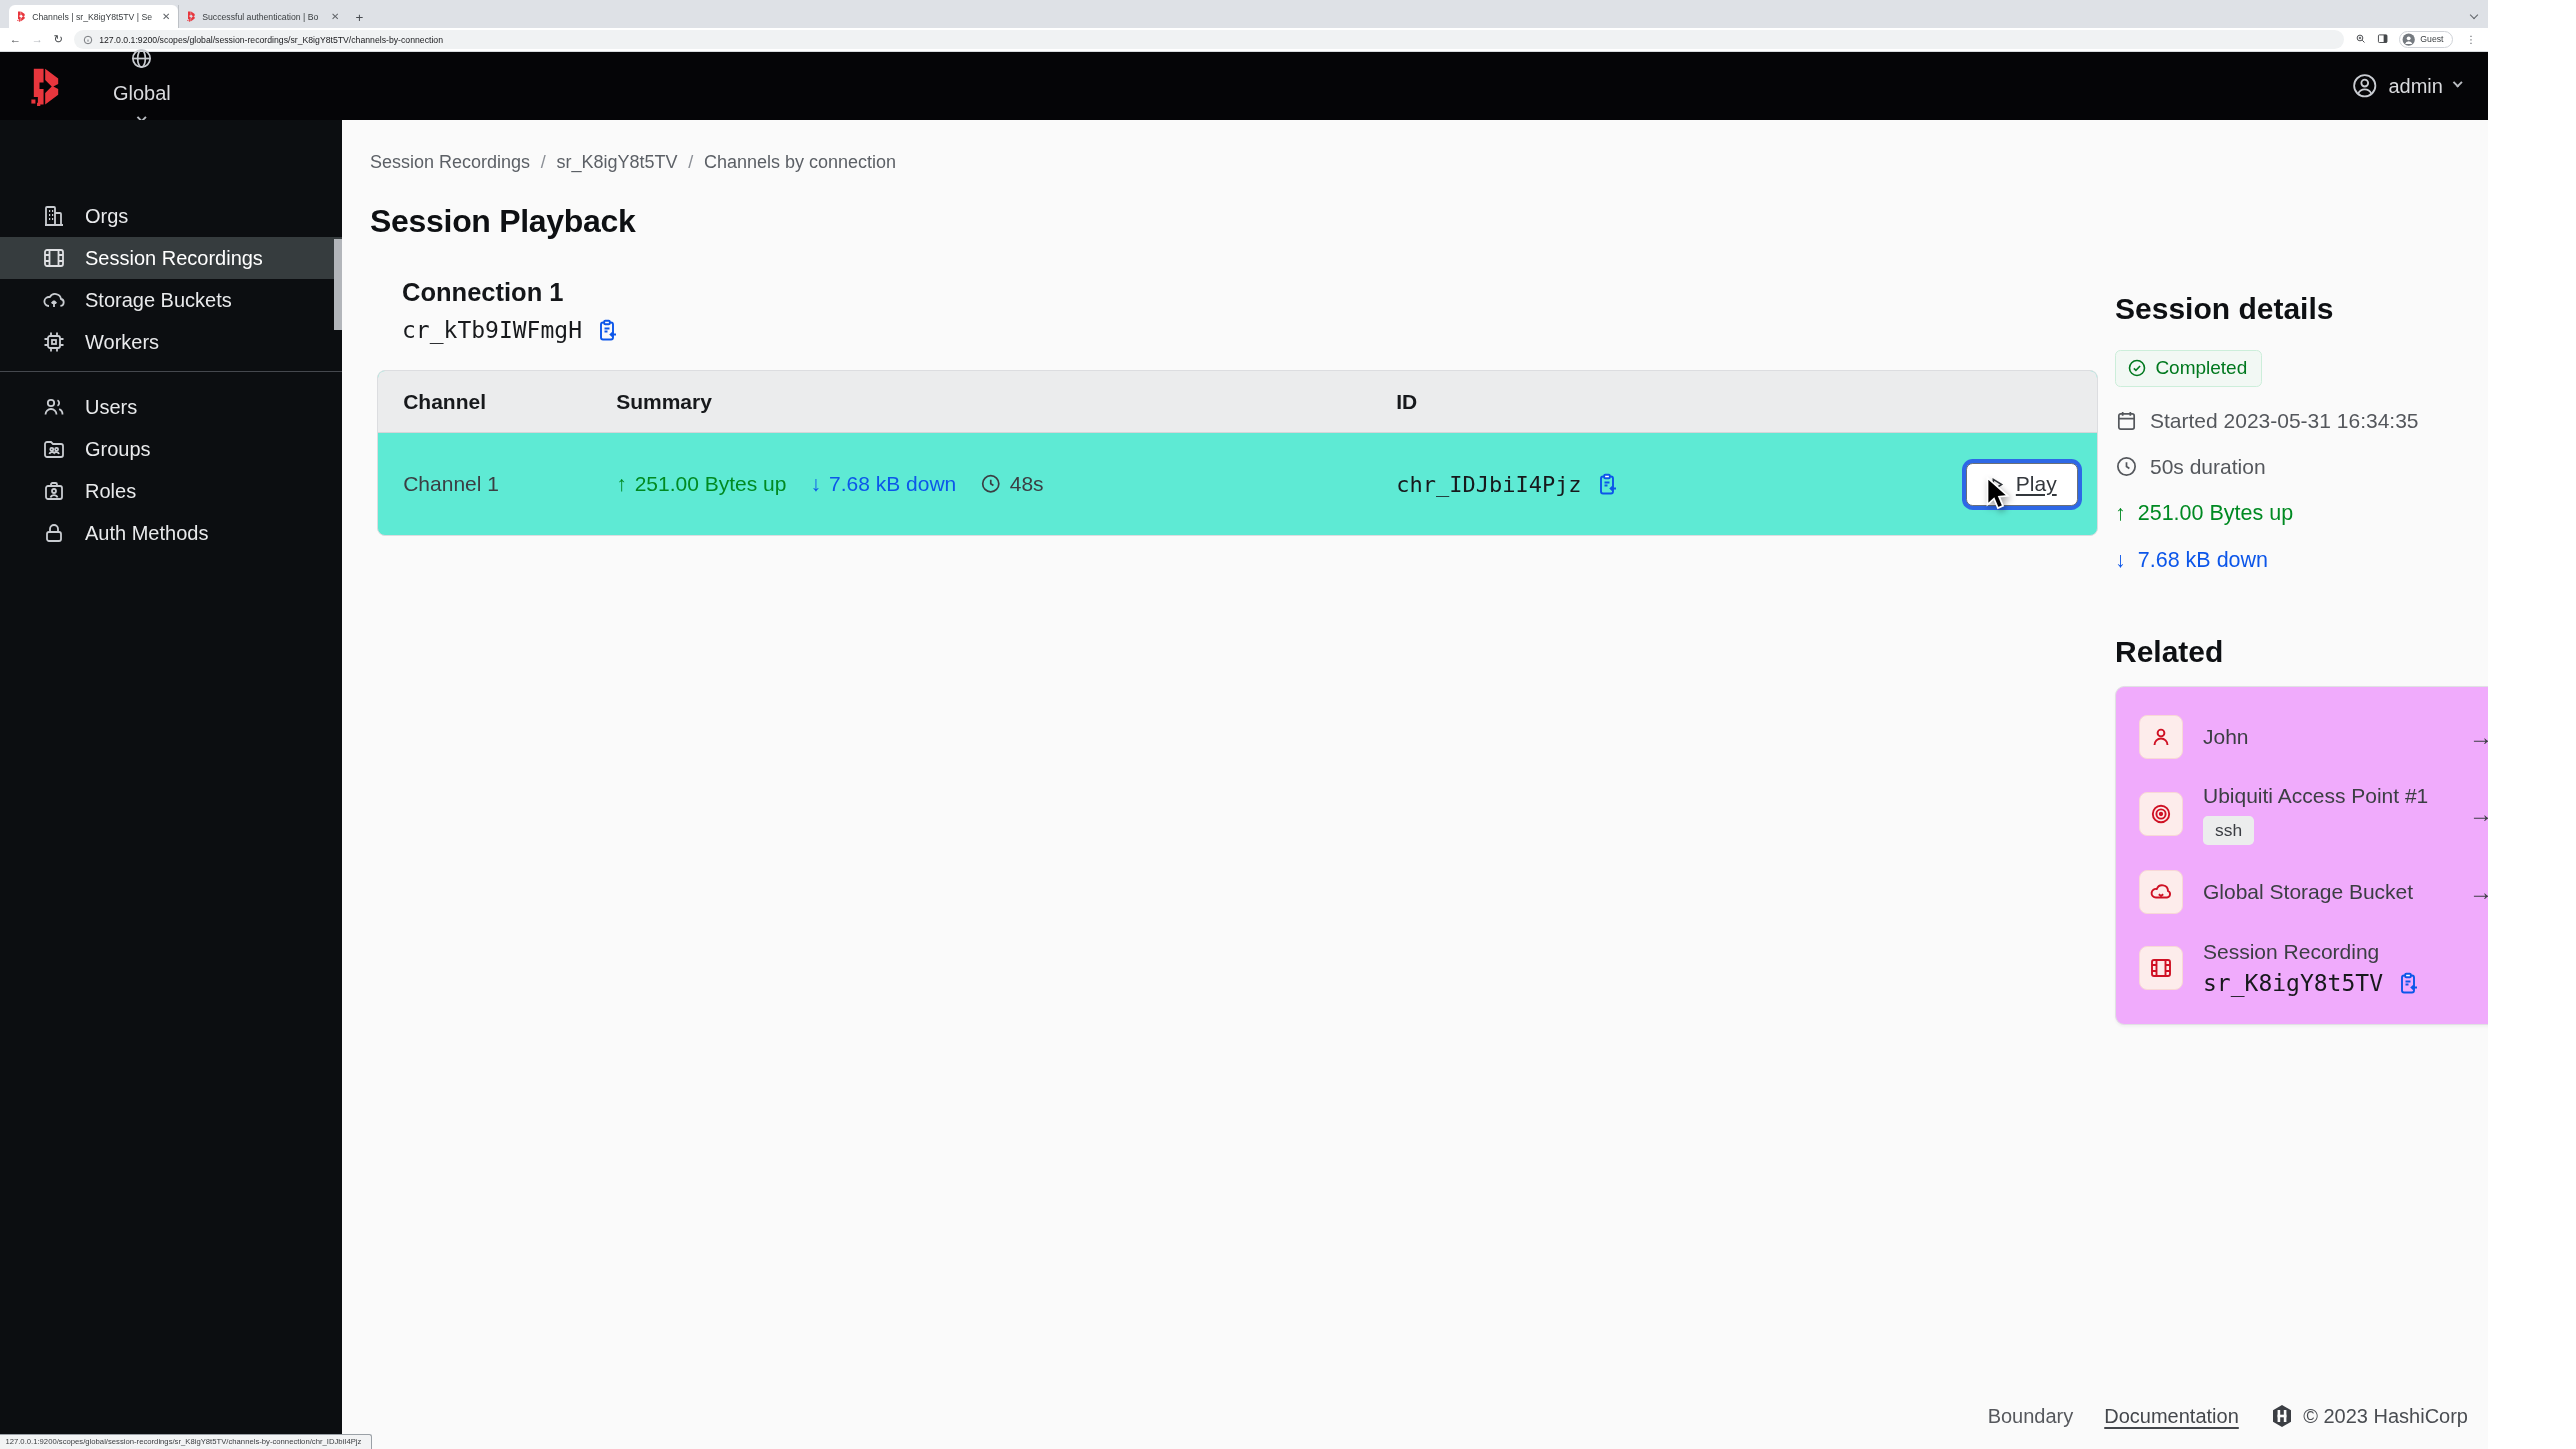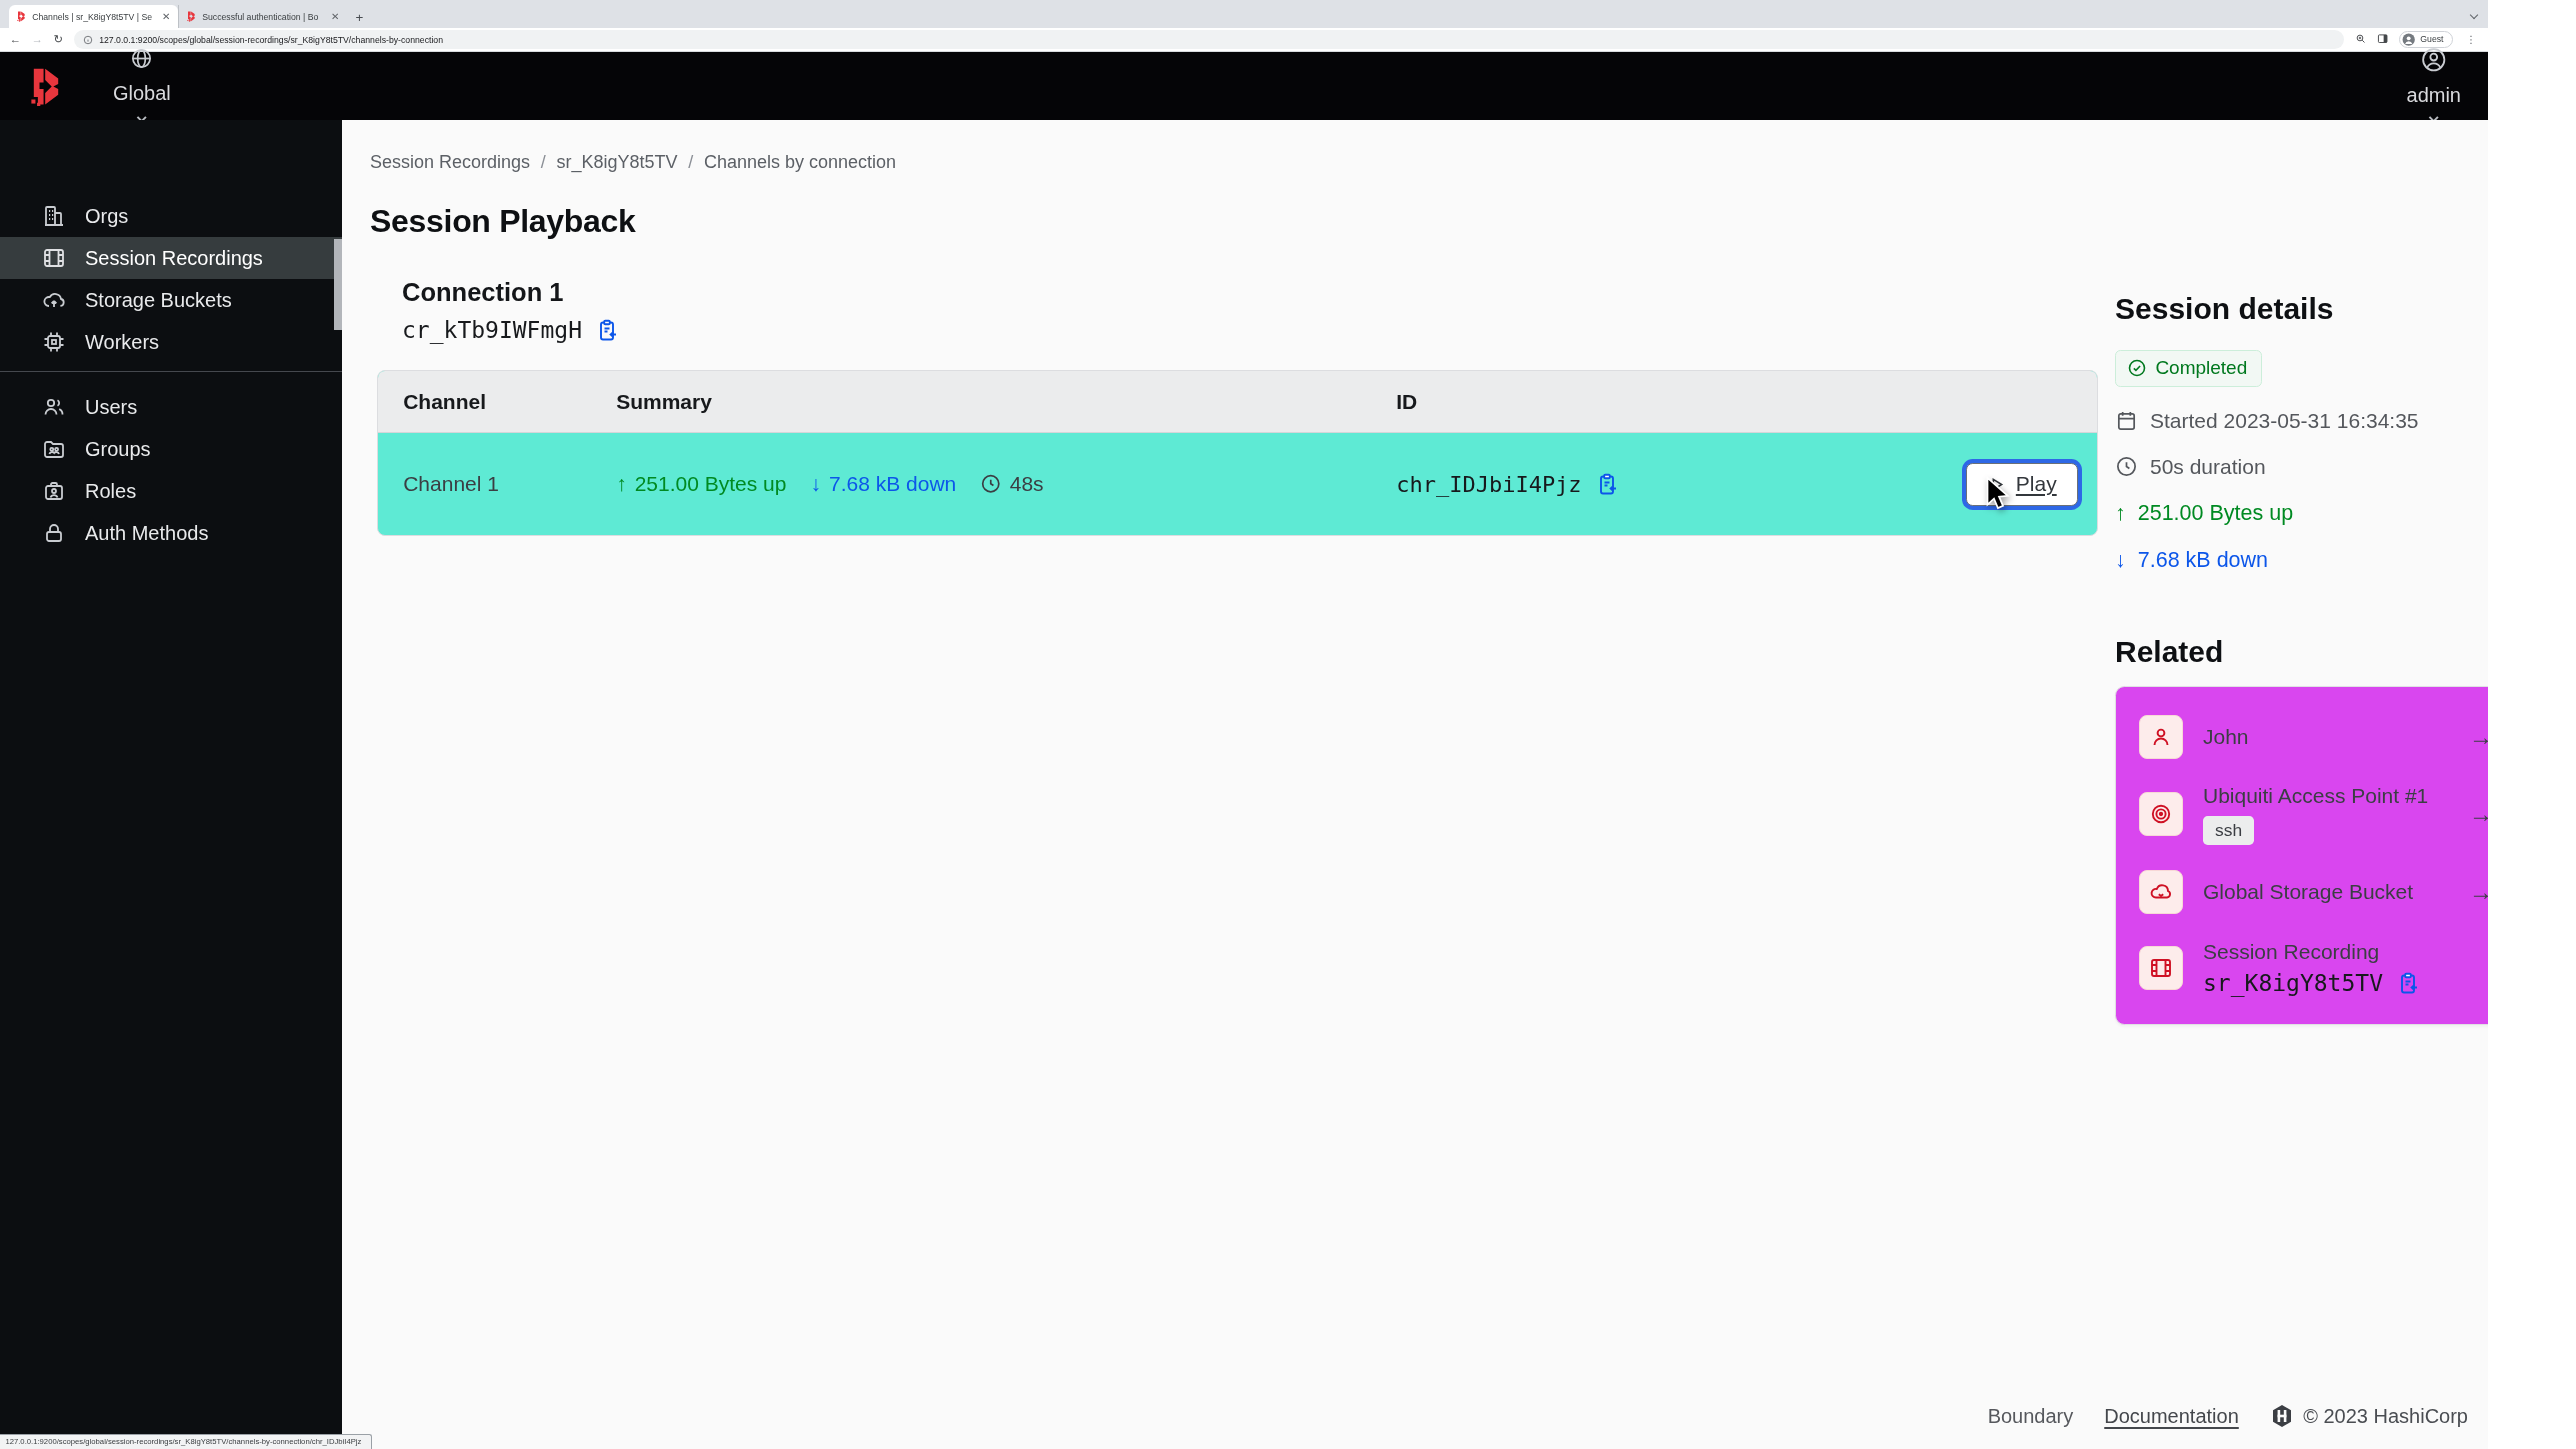--- a/index.html
+++ b/index.html
@@ -25,21 +25,21 @@
   .urlbar { flex: 1; height: 19px; background: #f0f2f3; border-radius: 9.4px; display: flex; align-items: center; gap: 6px; padding: 0 9.4px; font-size: 8.7px; color: #202124; overflow: hidden; }
   .urlbar svg { flex: none; }
   .tb-ic { flex: none; }
   .guest { display: flex; align-items: center; gap: 4.7px; border: 0.7px solid #d0d3d8; border-radius: 10px; padding: 1.3px 8px 1.3px 2px; font-size: 8.7px; color: #3c4043; }
   .kebab { font-size: 10px; color: #5f6368; padding: 0 2.7px; }
 
   
   .app-header { height: 68px; background: #050507; display: flex; align-items: center; padding: 0 27px; }
   .logo { width: 38px; height: 39px; display: block; }
   .scope { display: flex; align-items: center; gap: 12px; margin-left: 48px; color: #d9dadd; font-size: 20px; flex-direction: column; }
-  .user { margin-left: auto; display: flex; align-items: center; gap: 10.7px; color: #d9dadd; font-size: 20px; flex-direction: column; }
+  .user { margin-left: auto; display: flex; align-items: center; gap: 10.7px; color: #d9dadd; font-size: 20px; }
   .hchev { display: inline-block; width: 7.4px; height: 7.4px; border-right: 2px solid #b9bcc1; border-bottom: 2px solid #b9bcc1; transform: rotate(45deg) translate(-2px,-2px); }
 
   
   .app-body { position: relative; display: flex; height: 1328px; background: #fafafa; }
   .sidebar { width: 342px; flex: none; background: #0c0e11; padding-top: 75px; position: relative; }
   .side-item { height: 42px; display: flex; align-items: center; gap: 19px; padding-left: 42px; color: #e9eaec; font-size: 20px; }
   .side-item svg { width: 24px; height: 24px; flex: none; }
   .side-item.active { background: #363c3e; color: #ffffff; }
   .side-divider { height: 0.7px; background: #45484e; margin: 8px 0 14.8px 0; }
   .side-thumb { position: absolute; right: 0; top: 119px; width: 8px; height: 91px; background: #b2b5ba; }
@@ -75,21 +75,21 @@
   .cursor { position: absolute; left: 10.7px; top: 10.7px; width: 38px; height: 38px; filter: drop-shadow(2px 3.4px 3.4px rgba(0,0,0,.35)); }
 
   
   .sd-title, .rel-title { font-size: 30px; font-weight: 700; color: #0e1013; }
   .badge-completed { margin-top: 24px; display: inline-flex; align-items: center; gap: 8.7px; background: #f2f8f4; border: 0.7px solid #cceeda; border-radius: 5.4px; padding: 6px 13.4px 6.7px 10.7px; color: #00781e; font-size: 19px; }
   .sd-row { margin-top: 22px; display: flex; align-items: center; gap: 12px; font-size: 21px; color: #54575c; }
   .sd-row svg { flex: none; }
   .sd-up { color: #008a22; font-size: 21.5px; }
   .sd-dn { color: #0c56e9; font-size: 21.5px; }
   .rel-title { margin-top: 62px; }
-  .rel-card { margin-top: 17.4px; width: 402px; background: #d946ef; border: 0.7px solid #e0e1e3; border-radius: 9.4px; padding: 14.8px 23px; box-shadow: 0 1.3px 2.7px rgba(0,0,0,.04); }
+  .rel-card { margin-top: 17.4px; width: 402px; background: #f0abfc; border: 0.7px solid #e0e1e3; border-radius: 9.4px; padding: 14.8px 23px; box-shadow: 0 1.3px 2.7px rgba(0,0,0,.04); }
   .rel-item { display: flex; align-items: center; gap: 20px; padding: 12.7px 0; }
   .rel-ic { width: 44px; height: 44px; flex: none; border-radius: 8px; background: #fdeceb; border: 0.7px solid #f8d8d6; display: flex; align-items: center; justify-content: center; }
   .rel-ic svg { width: 24px; height: 24px; }
   .rel-label { font-size: 21px; color: #3b3e43; }
   .rel-arrow { margin-left: auto; font-size: 24px; color: #3b3e43; }
   .ssh-badge { display: inline-block; margin-top: 8px; background: #eceded; border-radius: 4.7px; padding: 4px 12px; font-size: 17.4px; color: #3b3e43; }
   .rel-id { margin-top: 6.7px; display: flex; align-items: center; gap: 13.4px; font-family: "DejaVu Sans Mono", monospace; font-size: 23px; color: #17191c; }
 
   .footer { position: absolute; right: 20px; bottom: 20px; display: flex; align-items: center; gap: 31px; font-size: 20px; color: #56585d; }
   .doc-link { color: #44474c; text-decoration: underline; text-underline-offset: 4px; }

